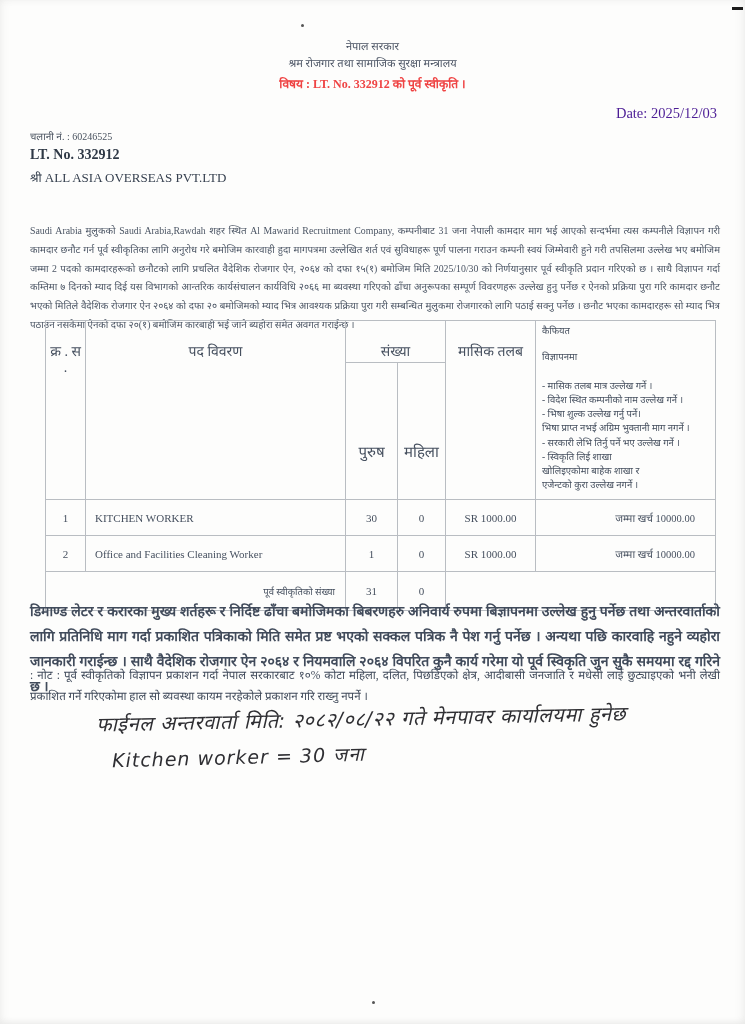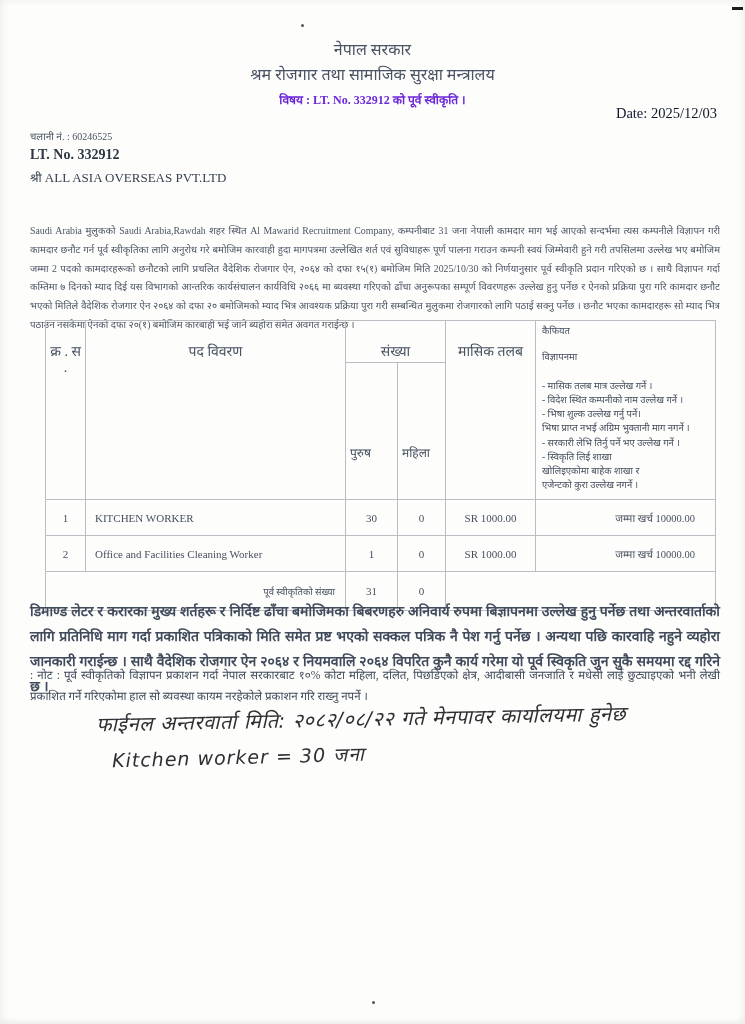--- a/index.html
+++ b/index.html
@@ -12,41 +12,41 @@
     color:#3c4454;
     overflow:hidden;
     box-shadow: inset -4px 0 8px rgba(0,0,0,0.04), inset 0 -3px 6px rgba(0,0,0,0.03), inset 4px 0 8px rgba(0,0,0,0.03);
   }
   .corner-mark { position:absolute; top:7px; right:2px; width:11px; height:3px; background:#1c1c1c; }
   .dot { position:absolute; width:3px; height:3px; border-radius:50%; background:#555; }
   .dot-top { top:24px; left:301px; }
   .dot-bottom { top:1001px; left:372px; }
 
   .doc-header { position:absolute; top:38px; left:0; width:100%; text-align:center; }
-  .doc-header .line { font-size:16px; line-height:1.55; color:#45506048; color:#4a5363; }
+  .doc-header .line { font-size:11px; line-height:1.55; color:#45506048; color:#4a5363; }
   .doc-header .dept { font-size:11.5px; font-weight:bold; color:#3d4757; }
-  .doc-header .subject { font-size:12px; font-weight:bold; margin-top:3px; color:#6d28d9; }
+  .doc-header .subject { font-size:12px; font-weight:bold; margin-top:3px; color:#ef4444; }
 
-  .date-line { position:absolute; top:105px; right:28px; font-size:14.5px; color:#0f172a; }
+  .date-line { position:absolute; top:105px; right:28px; font-size:14.5px; color:#4c1d95; }
   .chalani { position:absolute; top:129px; left:30px; font-size:10px; color:#49525f; }
   .lt-no { position:absolute; top:147px; left:30px; font-size:14px; font-weight:bold; color:#2e3845; }
   .addressee { position:absolute; top:169px; left:30px; font-size:13px; color:#36404f; }
   .addressee .shri { font-size:12px; }
 
   .body-para {
     position:absolute; top:222px; left:30px; width:690px;
     font-size:9.8px; line-height:1.92; text-align:justify;
     color:#4a5463; margin:0;
   }
 
   .tbl-wrap { position:absolute; top:320px; left:45px; width:670px; }
   table { border-collapse:collapse; table-layout:fixed; width:100%; }
   td { border:1px solid #b9bdc2; padding:2px 4px; vertical-align:top; color:#46505f; }
   .h-label { font-size:14px; text-align:center; padding-top:20px; }
-  .h-sub { font-size:12px; text-align:left; vertical-align:bottom; padding-bottom:38px; }
+  .h-sub { font-size:15px; text-align:center; vertical-align:bottom; padding-bottom:38px; }
   .remark-cell { font-size:9.5px; line-height:1.5; padding:3px 6px; }
   .remark-cell .rh-title { margin-bottom:12px; }
   .remark-cell .rh-sub { margin-bottom:14px; }
   .remark-cell .bullet { white-space:nowrap; overflow:hidden; }
   .data-row td { vertical-align:middle; font-size:11px; height:31px; }
   .data-row .c-sn { text-align:center; }
   .data-row .c-pos { padding-left:9px; }
   .data-row .c-num { text-align:center; }
   .data-row .c-sal { text-align:center; }
   .data-row .c-rem { text-align:right; font-size:10.5px; padding-right:20px; }

